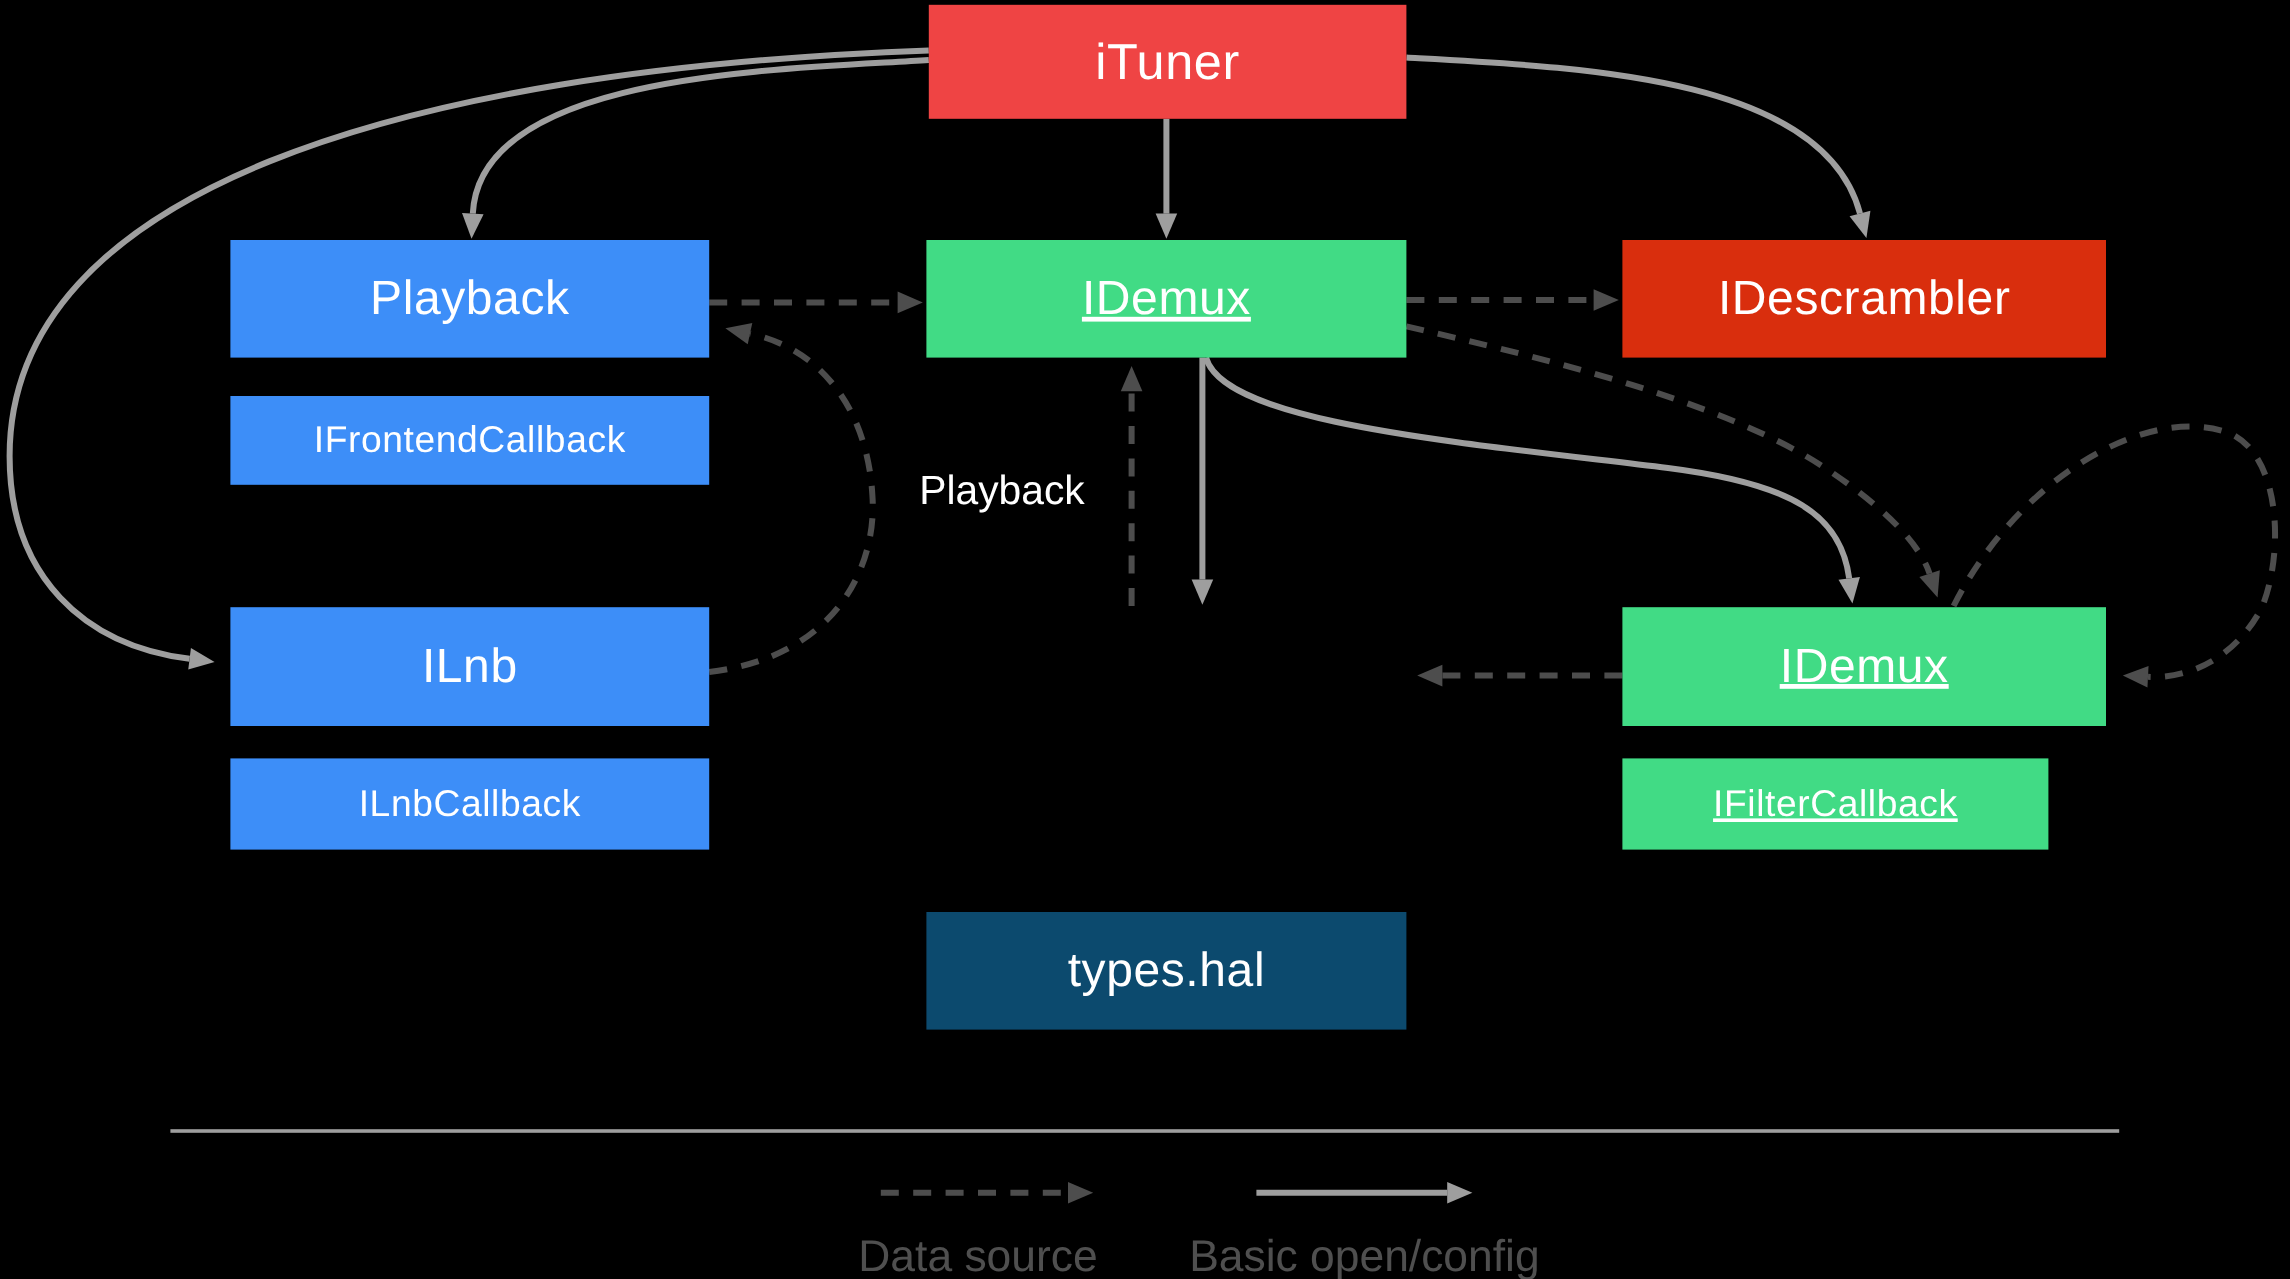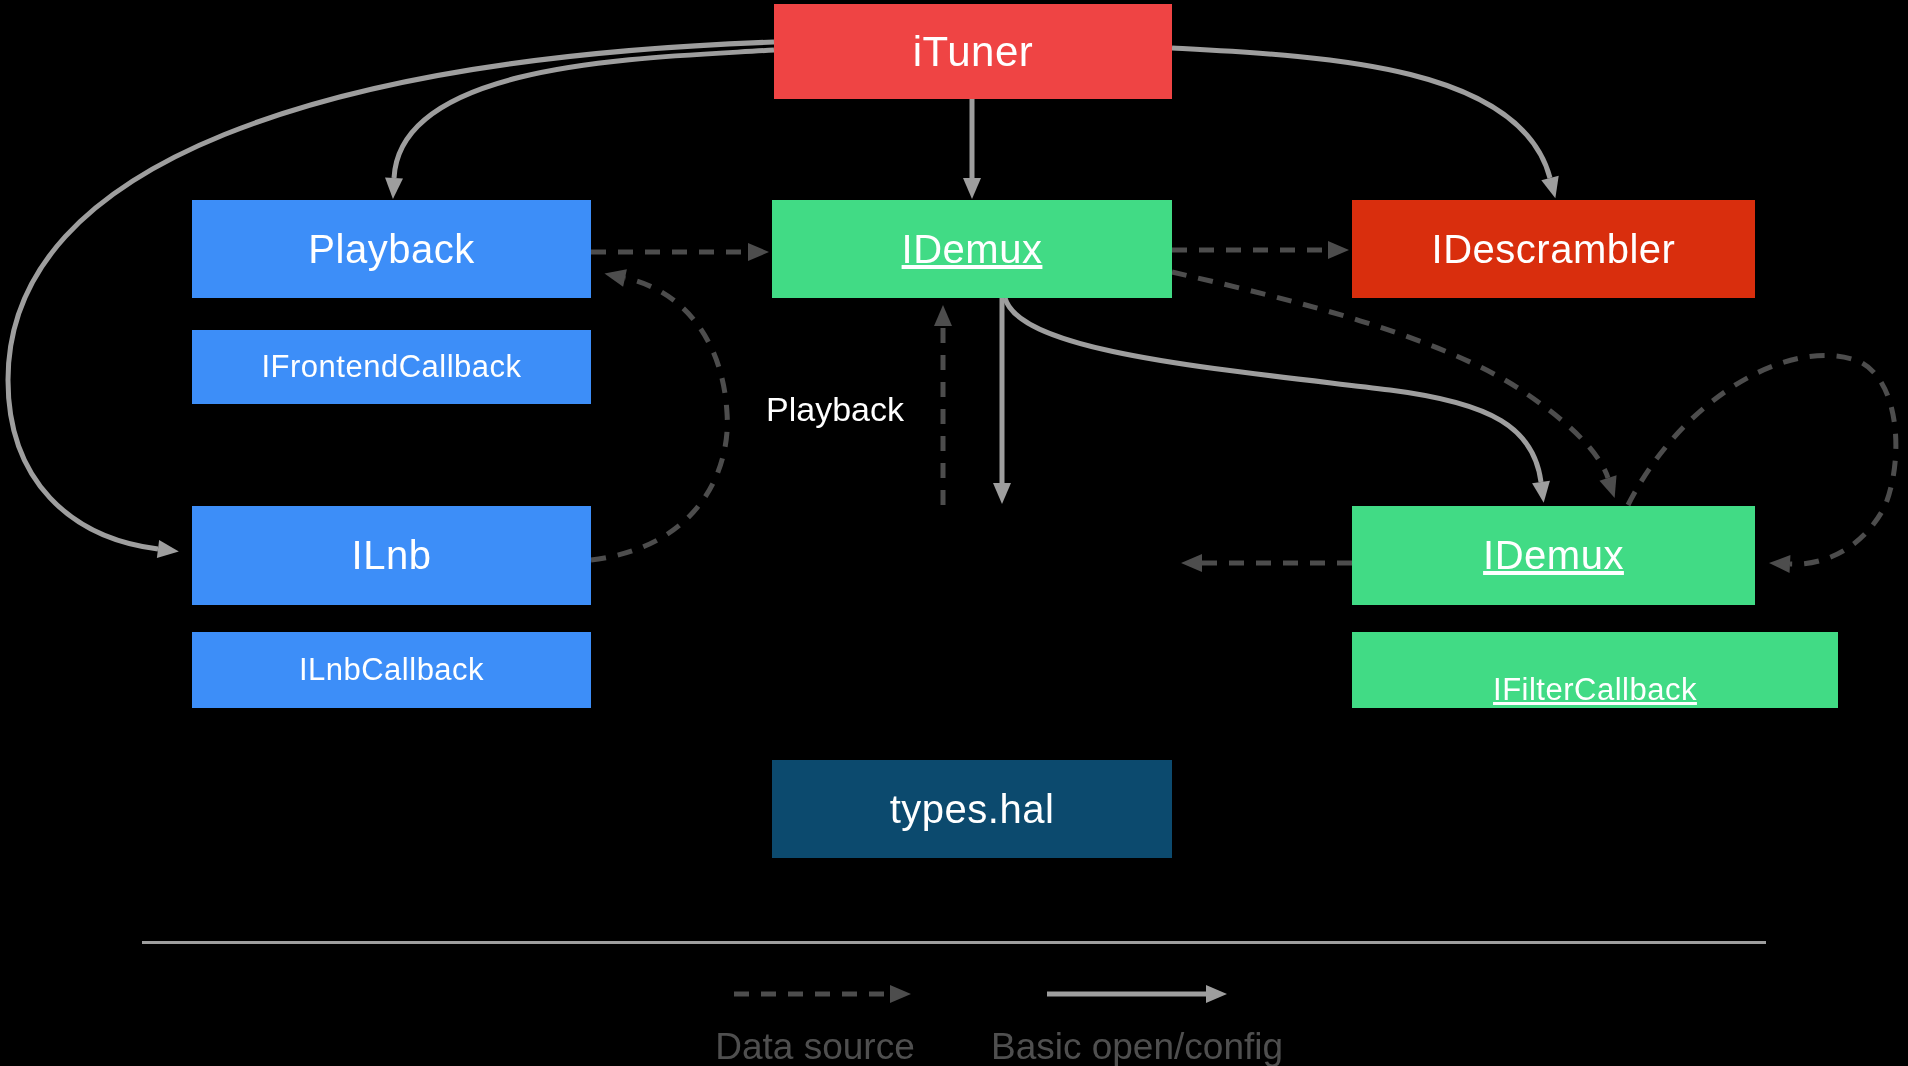--- a/index.html
+++ b/index.html
@@ -28,21 +28,21 @@
   #n-ituner{left:774px;top:4px;width:398px;height:95px;font-size:42px;}
   #n-ifrontend{left:192px;top:200px;width:399px;height:98px;}
   #n-idemux{left:772px;top:200px;width:400px;height:98px;}
   #n-idescrambler{left:1352px;top:200px;width:403px;height:98px;}
   #n-ifrontend-callback{left:192px;top:330px;width:399px;height:74px;}
   #n-ilnb{left:192px;top:506px;width:399px;height:99px;}
   #n-idvr{left:772px;top:506px;width:400px;height:99px;}
   #n-ifilter{left:1352px;top:506px;width:403px;height:99px;}
   #n-ilnb-callback{left:192px;top:632px;width:399px;height:76px;}
   #n-idvr-callback{left:772px;top:632px;width:400px;height:76px;}
-  #n-ifilter-callback{left:1352px;top:632px;width:486px;height:76px;align-items:flex-end;}
+  #n-ifilter-callback{left:1352px;top:632px;width:355px;height:76px;}
   #n-types-hal{left:772px;top:760px;width:400px;height:98px;}
 
   #arrows{position:absolute;left:0;top:0;pointer-events:none;}
   .solid{stroke:#9E9E9E;stroke-width:5;fill:none;}
   .dashed{stroke:#4D4D4D;stroke-width:5;fill:none;stroke-dasharray:15 12;}
 
   .annot{
     position:absolute;color:#ffffff;font-size:34px;
   }
   #playback-label{left:766px;top:390px;}

